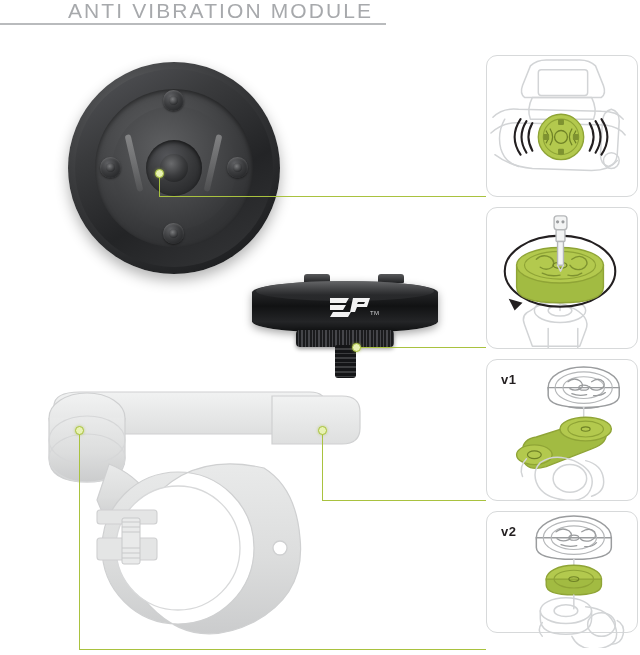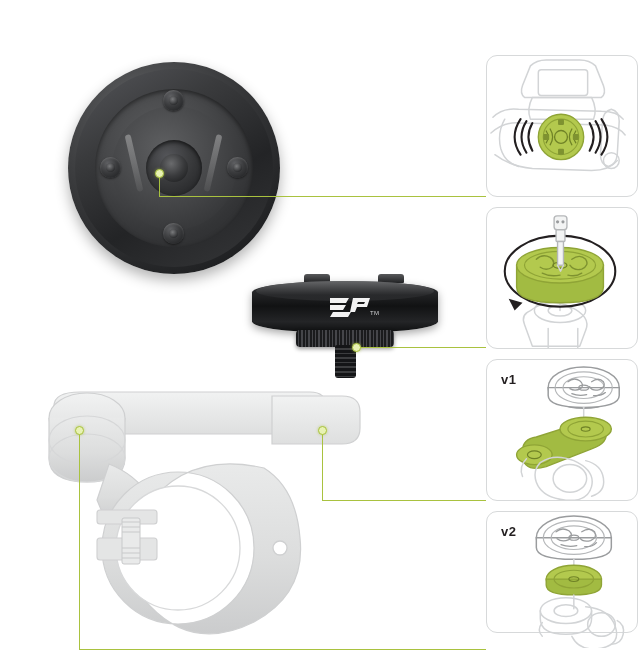--- a/index.html
+++ b/index.html
@@ -211,20 +211,24 @@
   .grn { fill: #b3c94e; stroke: #8fa436; stroke-width: 1.4; }
   .grn-d { fill: #a2bb42; stroke: #8fa436; stroke-width: 1.4; }
   .wht { fill: #ffffff; stroke: #9a9c9e; stroke-width: 1.5; }
   .wht-lt { fill: #f3f4f4; stroke: #b5b7b9; stroke-width: 1.4; }
 </style>
 </head>
 <body>
 
 <div id="page">
 
+  <div id="header">
+    <div id="page-title">ANTI VIBRATION MODULE</div>
+    <div id="title-rule"></div>
+  </div>
 
   <div id="disc-module">
     <div id="disc-outer"></div>
     <div id="disc-rim"></div>
     <div id="disc-face"></div>
     <div id="disc-inner"></div>
     <div class="disc-slot" id="slot-l"></div>
     <div class="disc-slot" id="slot-r"></div>
     <div class="disc-screw" id="screw-top"></div>
     <div class="disc-screw" id="screw-left"></div>

